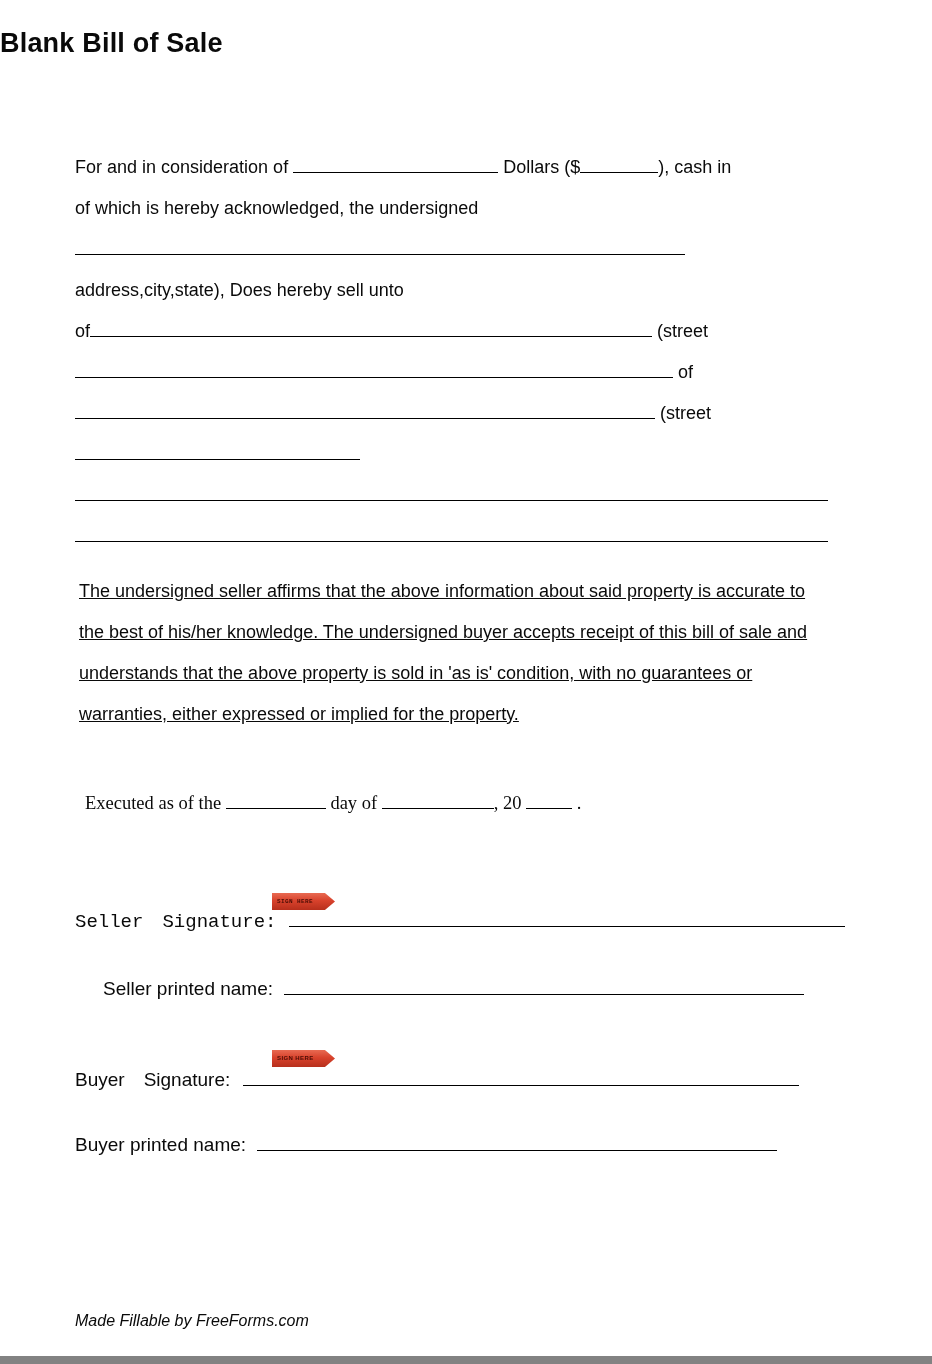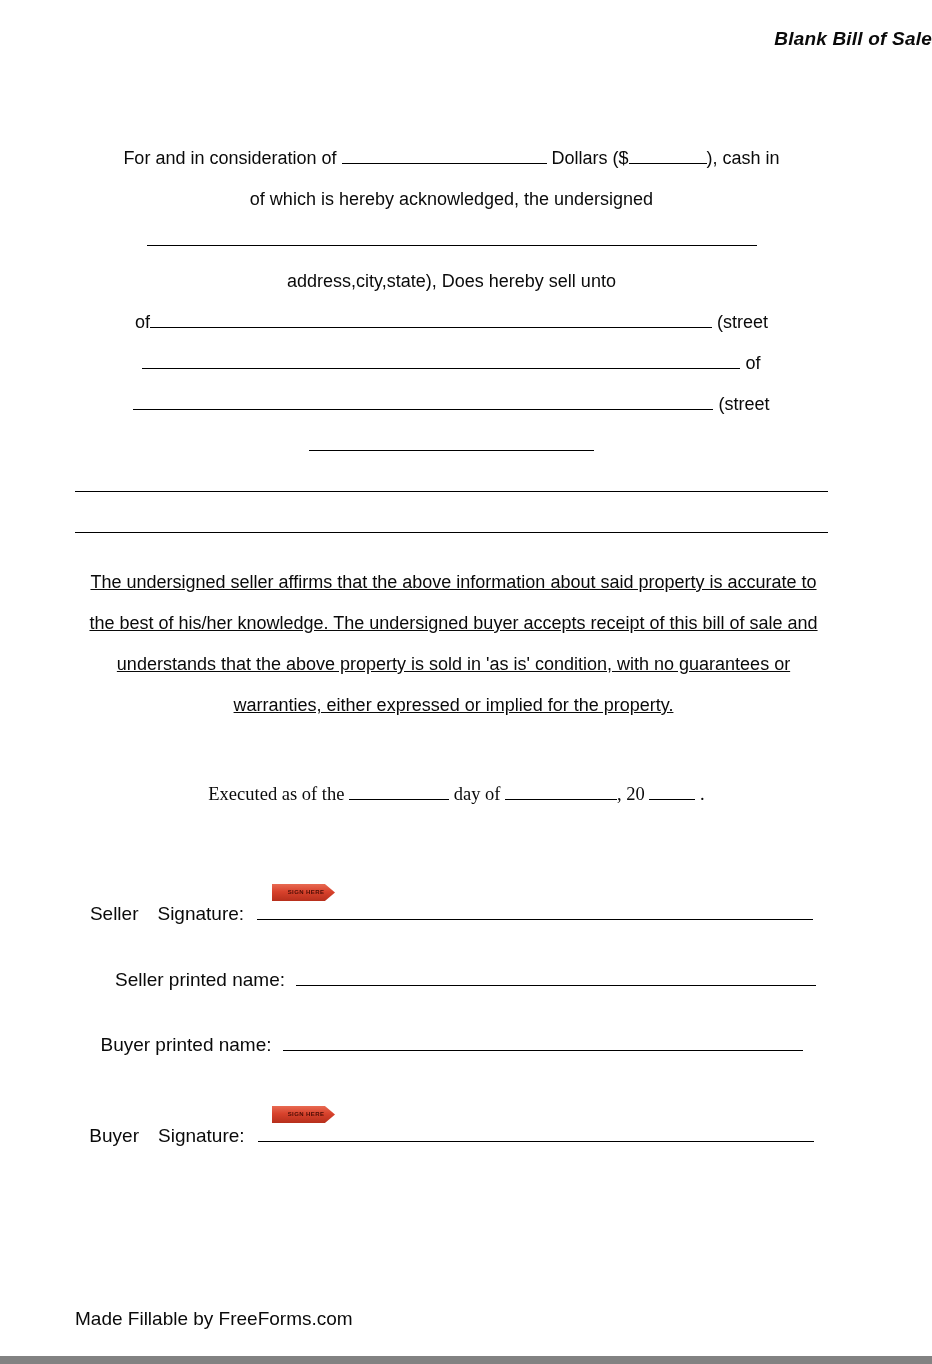--- a/index.html
+++ b/index.html
@@ -8,27 +8,26 @@
     position: relative;
     width: 932px;
     height: 1364px;
     background: #ffffff;
     font-family: "Liberation Sans", sans-serif;
     color: #0a0a0a;
     overflow: hidden;
   }
   .title {
     padding-top: 28px;
-    text-align: right;
-    font-size: 19px;
+    text-align: left;
+    font-size: 27px;
     font-weight: bold;
     letter-spacing: 0.2px;
-    font-style: italic;
   }
-  .content { padding: 0 104px 0 75px; text-align: center; }
+  .content { padding: 0 104px 0 75px; }
   .formblock { margin-top: 88px; font-size: 18px; }
   .line {
     height: 41px;
     line-height: 41px;
     white-space: nowrap;
   }
   .blank {
     display: inline-block;
     height: 4px;
     border-bottom: 1.6px solid #000;
@@ -52,21 +51,21 @@
     white-space: nowrap;
     font-family: Liberation Serif, serif;
   }
   .sigrow {
     position: relative;
     height: 41px;
     line-height: 41px;
     white-space: nowrap;
     font-size: 19px;
   }
-  .sigrow.seller-sig  { margin-top: 78px; }
+  .sigrow.seller-sig  { margin-top: 78px; font-family: Liberation Mono, monospace; }
   .sigrow.seller-name { margin-top: 25px; margin-left: 28px; }
   .sigrow.buyer-sig   { margin-top: 50px; }
   .sigrow.buyer-name  { margin-top: 24px; }
   .sig-label-1 { margin-right: 19px; }
   .sig-label-2 { margin-right: 13px; }
   .name-label  { margin-right: 11px; }
   .sign-tag {
     position: absolute;
     left: 197px;
     top: -9px;
@@ -78,21 +77,22 @@
     font-weight: bold;
     color: #4a0c04;
     line-height: 17px;
     padding-left: 5px;
     letter-spacing: 0.4px;
   }
   .footer {
     position: absolute;
     left: 75px;
     bottom: 34px;
-    font-size: 19px;
+    font-size: 16px;
+    font-style: italic;
   }
   .bottom-edge {
     position: absolute;
     left: 0;
     bottom: 0;
     width: 100%;
     height: 8px;
     background: #828282;
   }
 </style>
@@ -157,27 +157,27 @@
 
     <div class="sigrow seller-sig">
       <div class="sign-tag">SIGN HERE</div>
       <span class="sig-label-1">Seller</span><span class="sig-label-2">Signature:</span><span class="blank" style="width:556px"></span>
     </div>
 
     <div class="sigrow seller-name">
       <span class="name-label">Seller printed name:</span><span class="blank" style="width:520px"></span>
     </div>
 
-    <div class="sigrow buyer-name">
-      <span class="name-label">Buyer printed name:</span><span class="blank" style="width:520px"></span>
-    </div>
-
     <div class="sigrow buyer-sig">
       <div class="sign-tag">SIGN HERE</div>
       <span class="sig-label-1">Buyer</span><span class="sig-label-2">Signature:</span><span class="blank" style="width:556px"></span>
+    </div>
+
+    <div class="sigrow buyer-name">
+      <span class="name-label">Buyer printed name:</span><span class="blank" style="width:520px"></span>
     </div>
 
   </div>
 
   <div class="footer">Made Fillable by FreeForms.com</div>
 
   <div class="bottom-edge"></div>
 
 </div>
 

